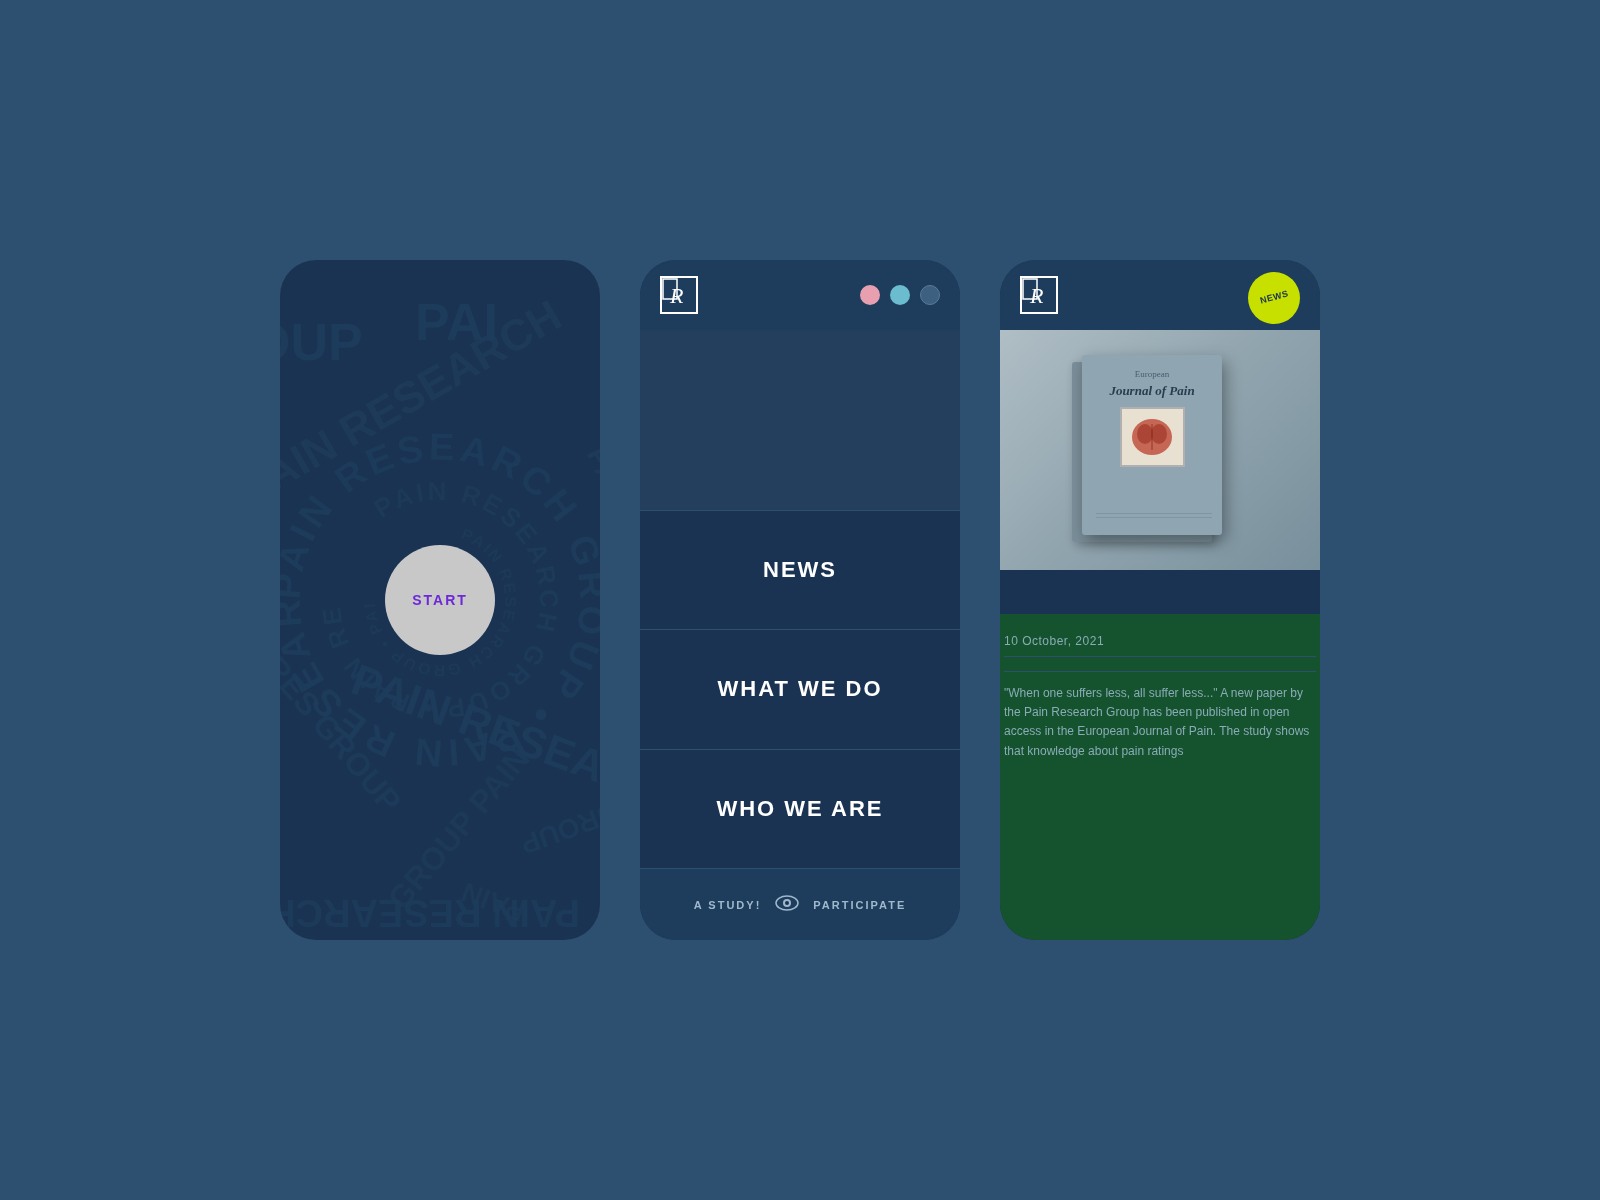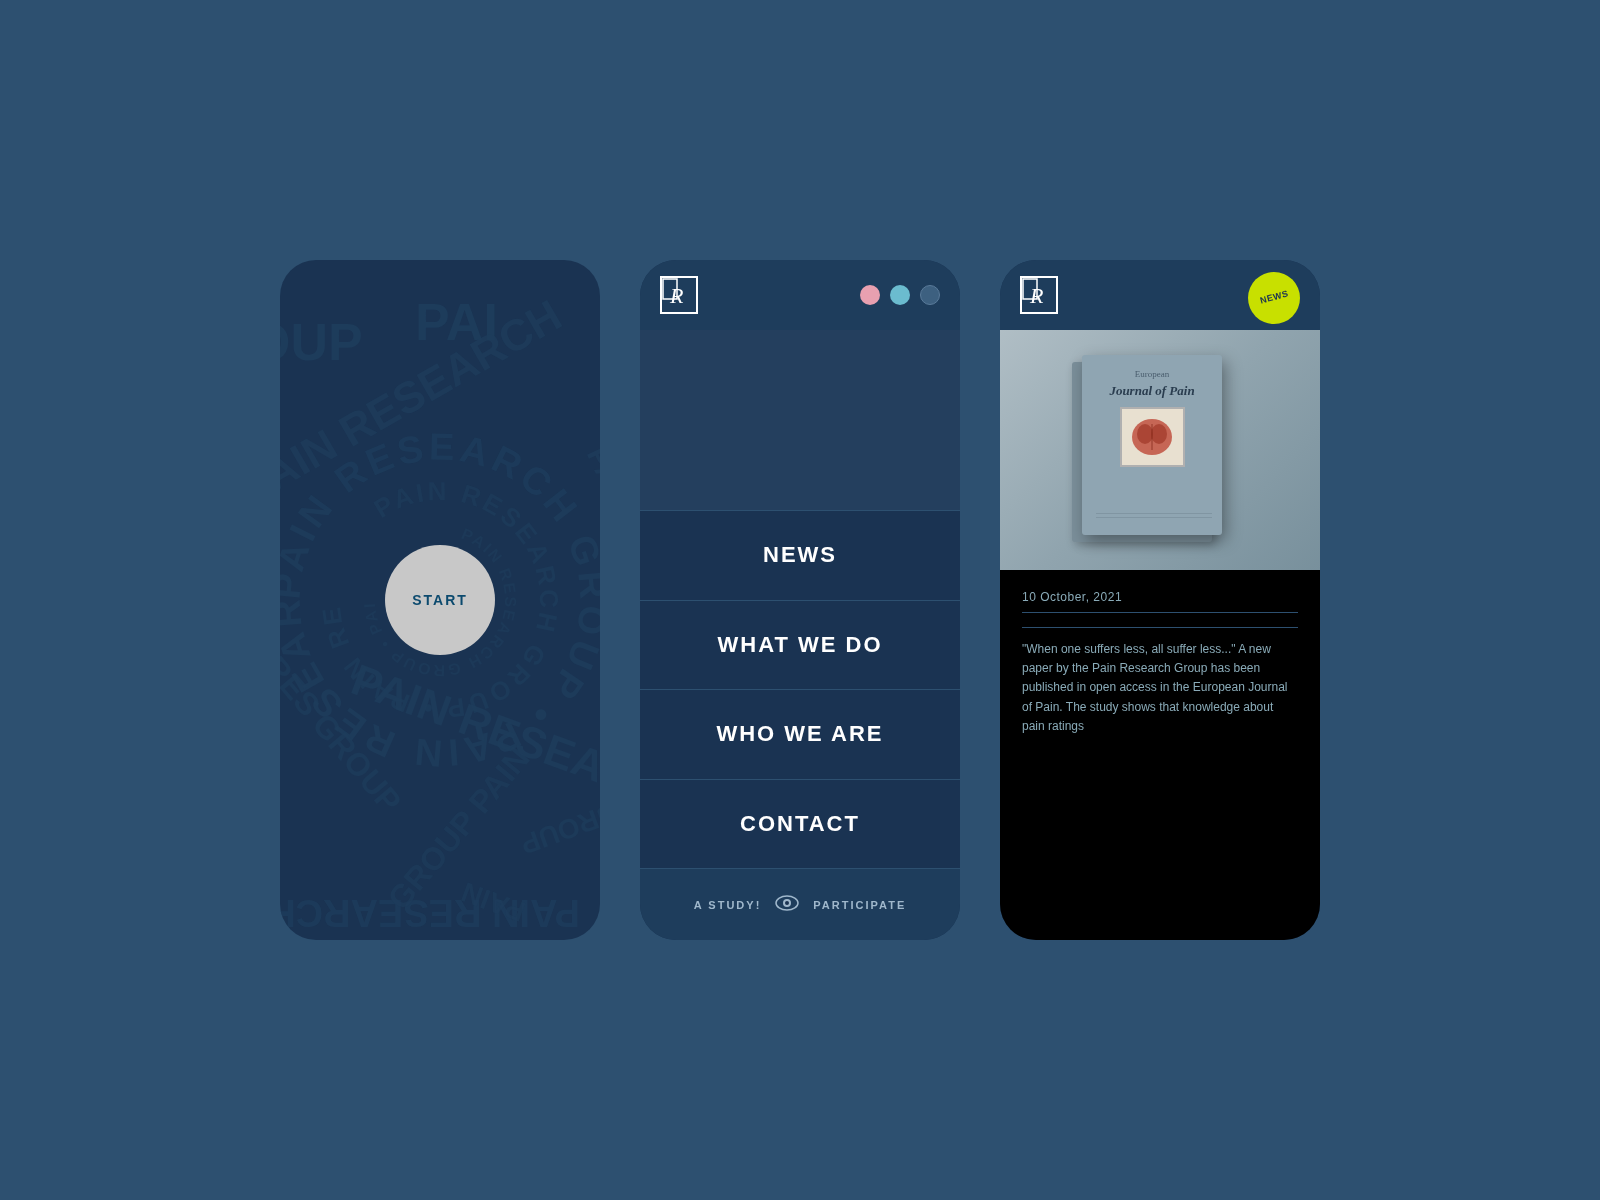--- a/index.html
+++ b/index.html
@@ -46,21 +46,21 @@
       z-index: 10;
       cursor: pointer;
       position: relative;
     }
 
     .start-btn span {
       font-family: sans-serif;
       font-weight: 700;
       font-size: 14px;
       letter-spacing: 2px;
-      color: #0c4a6e;
+      color: #6d28d9;
       text-align: center;
     }
 
     
     .phone2 {
       display: flex;
       flex-direction: column;
     }
 
     .phone2-header {
@@ -186,23 +186,24 @@
       background: linear-gradient(135deg, #b0bec5 0%, #90a4ae 50%, #78909c 100%);
       position: relative;
       overflow: hidden;
       display: flex;
       align-items: center;
       justify-content: center;
     }
 
     .phone3-content {
       flex: 1;
-      padding: 20px 22px;
-      background: #000000;
+      padding: 20px 4px;
+      background: #14532d;
       overflow: hidden;
+      margin-top: 44px;
     }
 
     .article-date {
       font-family: sans-serif;
       font-size: 12px;
       color: #8aabb8;
       letter-spacing: 0.5px;
       margin-bottom: 8px;
     }
 
@@ -319,23 +320,20 @@
 
   <div class="nav-menu">
     <div class="nav-item">
       <span>NEWS</span>
     </div>
     <div class="nav-item">
       <span>WHAT WE DO</span>
     </div>
     <div class="nav-item">
       <span>WHO WE ARE</span>
-    </div>
-    <div class="nav-item">
-      <span>CONTACT</span>
     </div>
   </div>
 
   <div class="phone2-footer">
     <span class="footer-text">A STUDY!</span>
 
     <span class="eye-icon">
       <svg width="24" height="16" viewBox="0 0 24 16" fill="none">
         <ellipse cx="12" cy="8" rx="11" ry="7" stroke="#a0b8cc" stroke-width="1.5"></ellipse>
         <circle cx="12" cy="8" r="4" fill="#a0b8cc"></circle>

